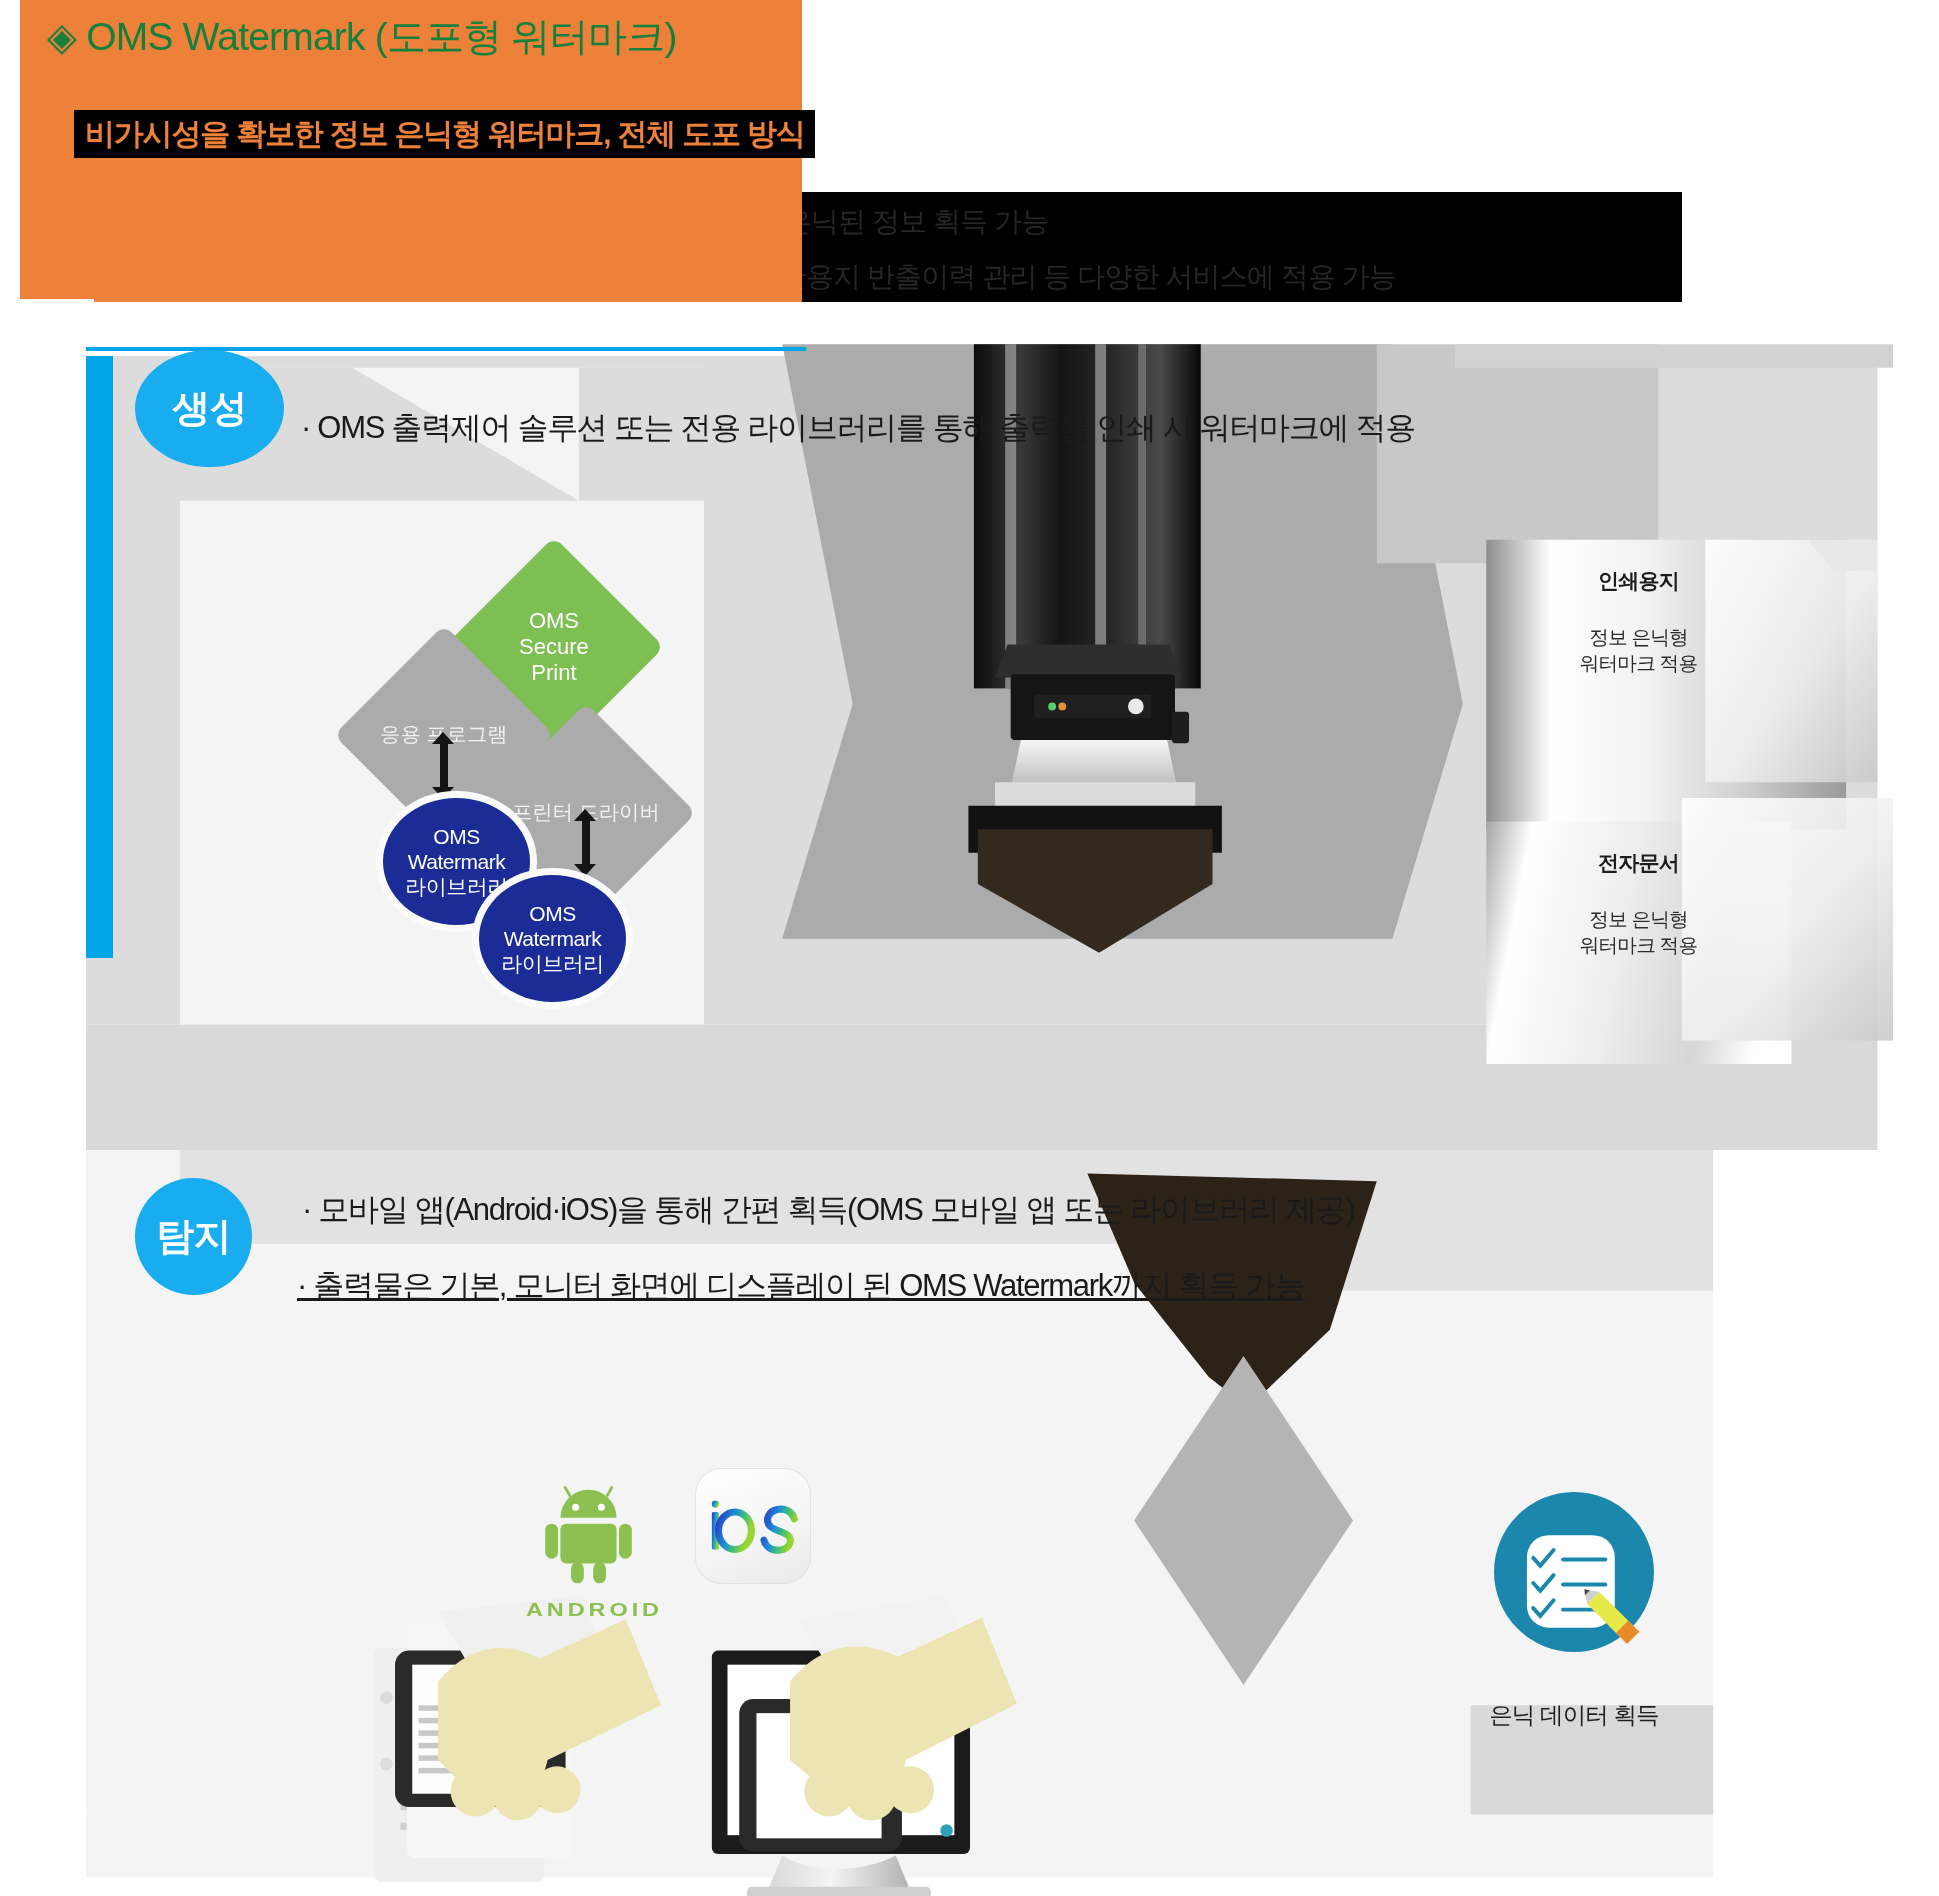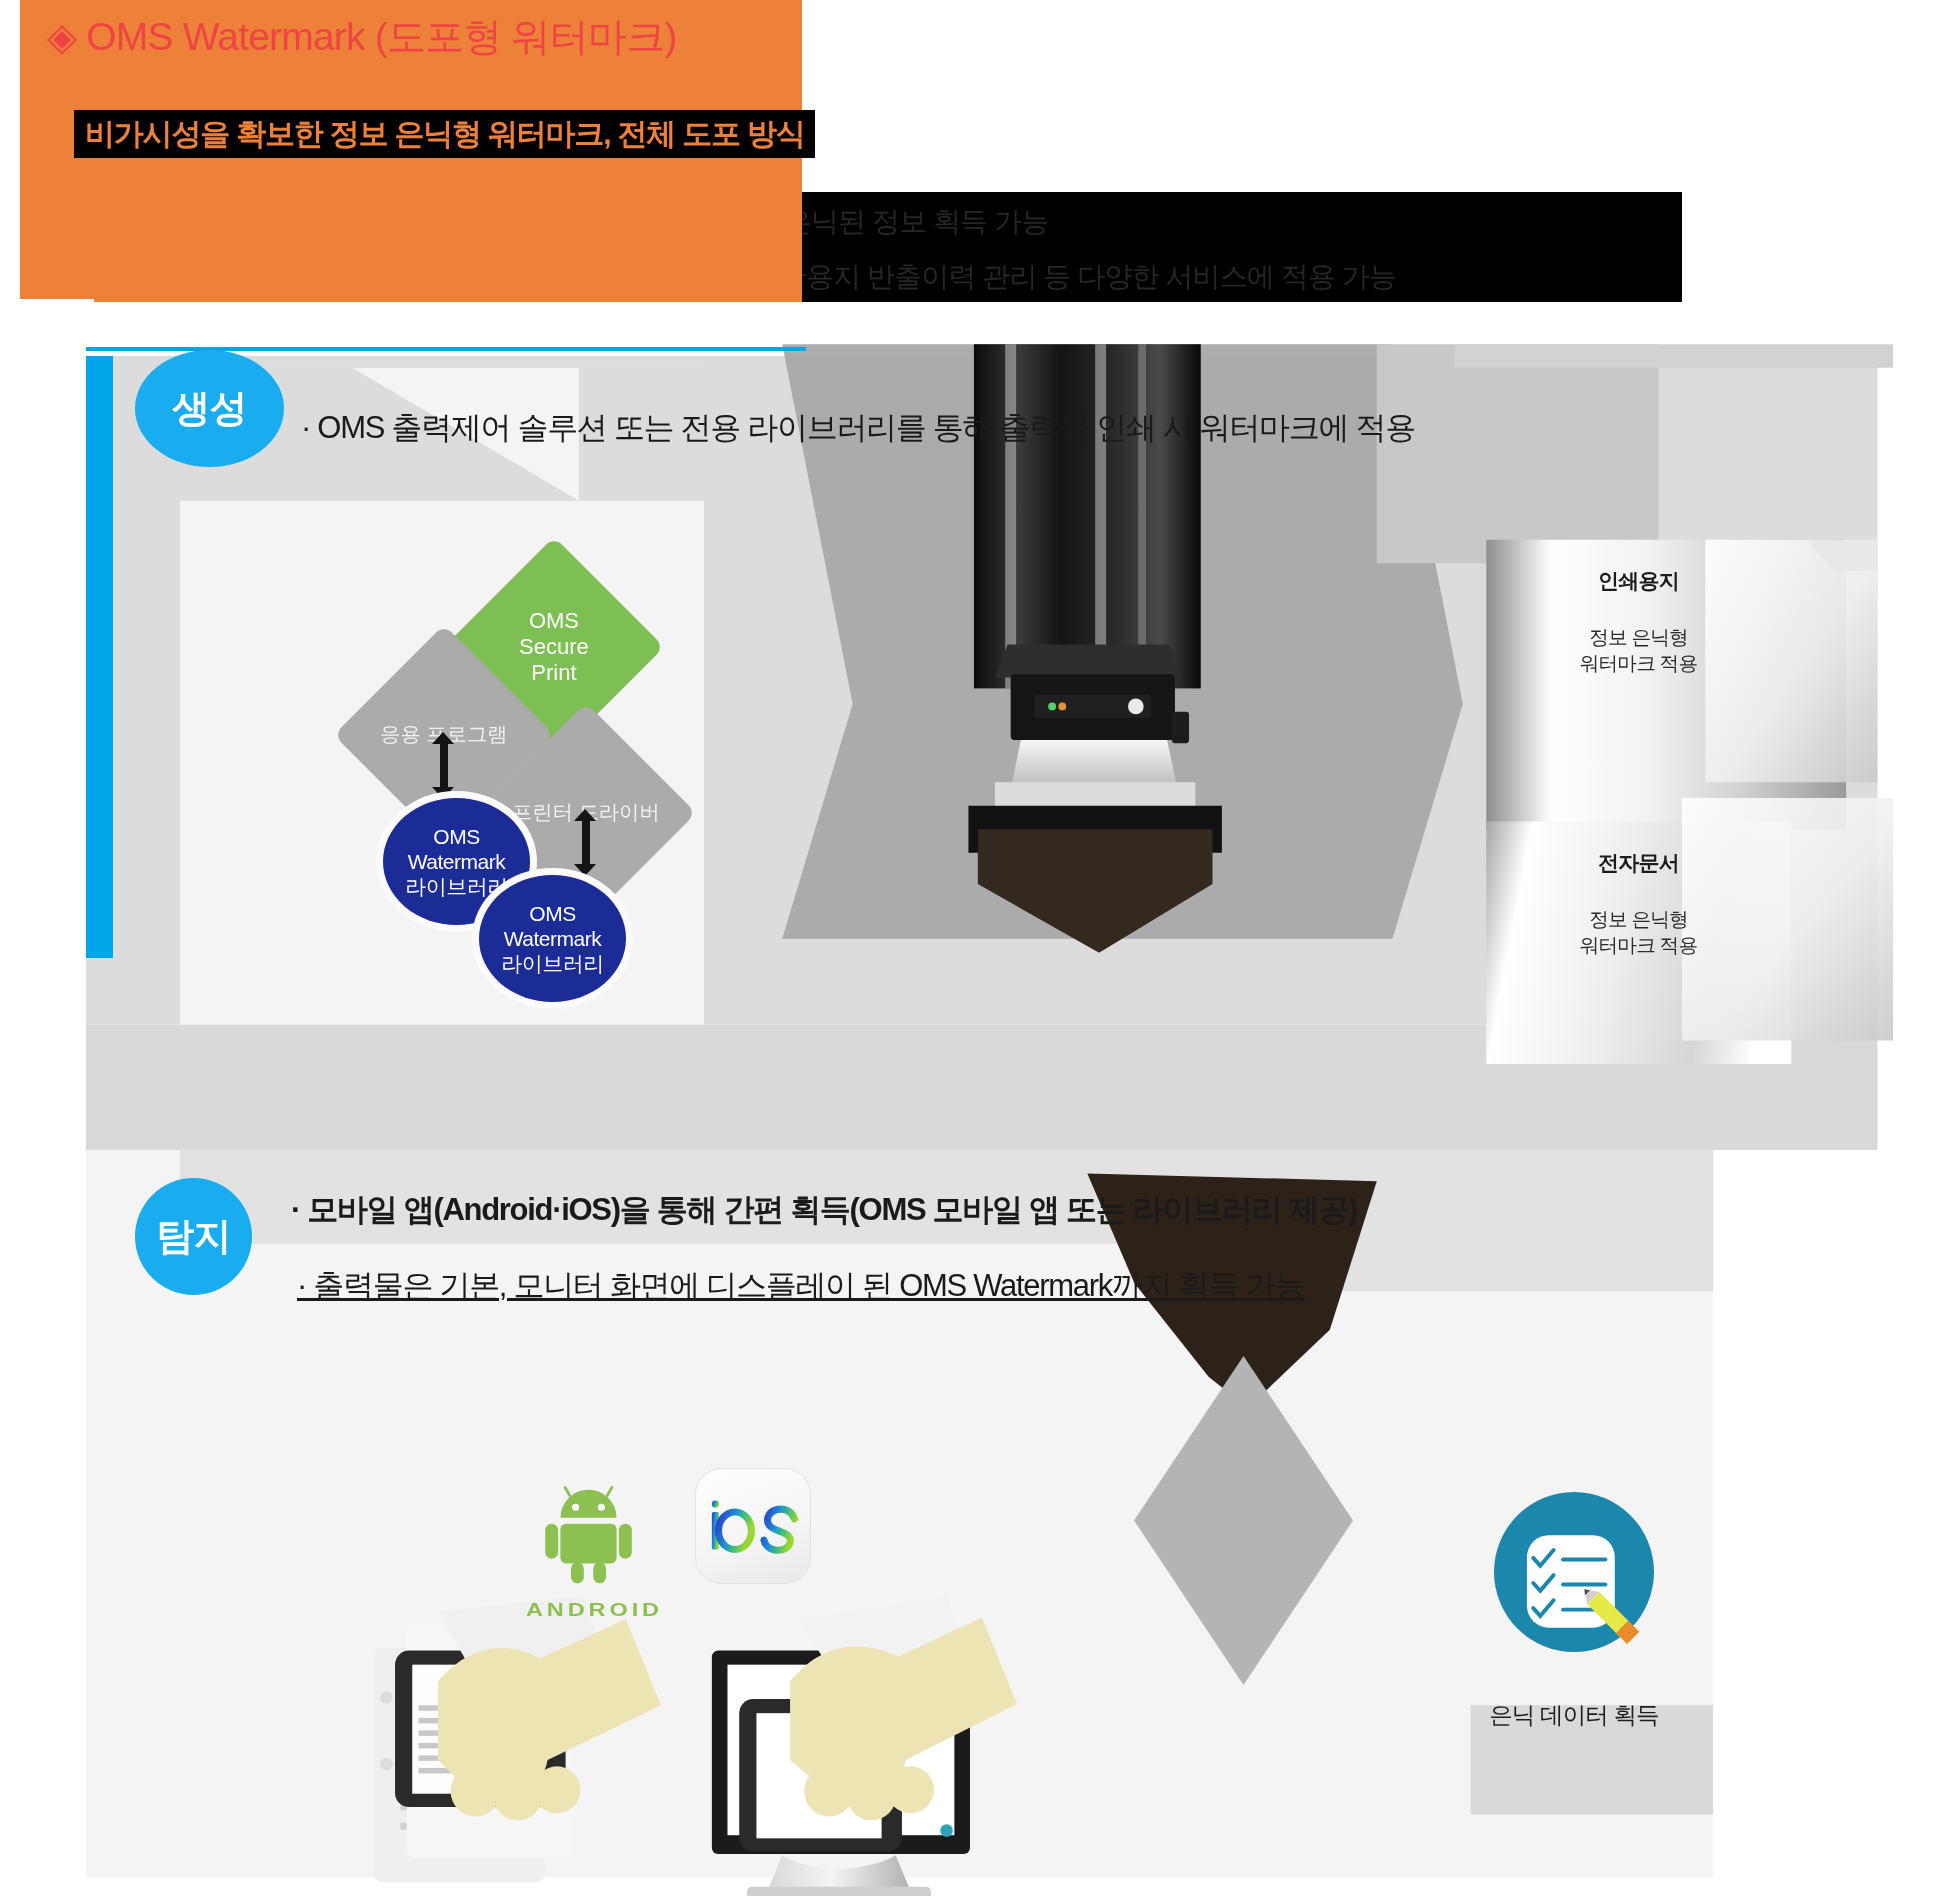--- a/index.html
+++ b/index.html
@@ -11,21 +11,21 @@
   }
   #root { position: relative; width: 1940px; height: 1897px; }
 
   
   .orange-block {
     position: absolute; left: 19.6px; top: 0; width: 782px; height: 299px;
     background: #ED8139;
   }
   .header-title {
     position: absolute; left: 47px; top: 14px;
-    font-size: 39px; color: #ef4444; letter-spacing: -0.8px;
+    font-size: 39px; color: #15803d; letter-spacing: -0.8px;
     white-space: nowrap; line-height: 1.2;
   }
   .subtitle-band {
     position: absolute; left: 74px; top: 110px;
     height: 48px; background: #000000;
     padding: 18px 11px; display: flex; align-items: center;
   }
   .subtitle-band span {
     font-size: 30px; font-weight: bold; color: #ED8139;
     letter-spacing: -1.2px; white-space: nowrap;
@@ -70,21 +70,21 @@
     color: #ffffff; font-weight: bold; letter-spacing: -0.8px;
   }
   .badge.create { left: 135px; top: 350px; width: 149px; height: 117px; font-size: 38px; align-items: center; }
   .badge.detect { left: 135px; top: 1178px; width: 117px; height: 117px; font-size: 38px; }
 
   .lead-line {
     position: absolute; font-size: 31px; color: #1a1a1a; letter-spacing: -1.3px;
     white-space: nowrap;
   }
   .lead-line.create { left: 301px; top: 407px; }
-  .lead-line.detect1 { left: 291px; top: 1189px; font-weight: bold; }
+  .lead-line.detect1 { left: 302px; top: 1189px; }
   .lead-line.detect2 { left: 297px; top: 1265px; text-decoration: underline; }
 
   
   .dia {
     position: absolute; display: flex; align-items: center; justify-content: center;
     text-align: center; color: #ffffff; line-height: 1.18;
     border-radius: 11px;
     transform: rotate(45deg);
   }
   .dia > span { transform: rotate(-45deg); display: block; }

